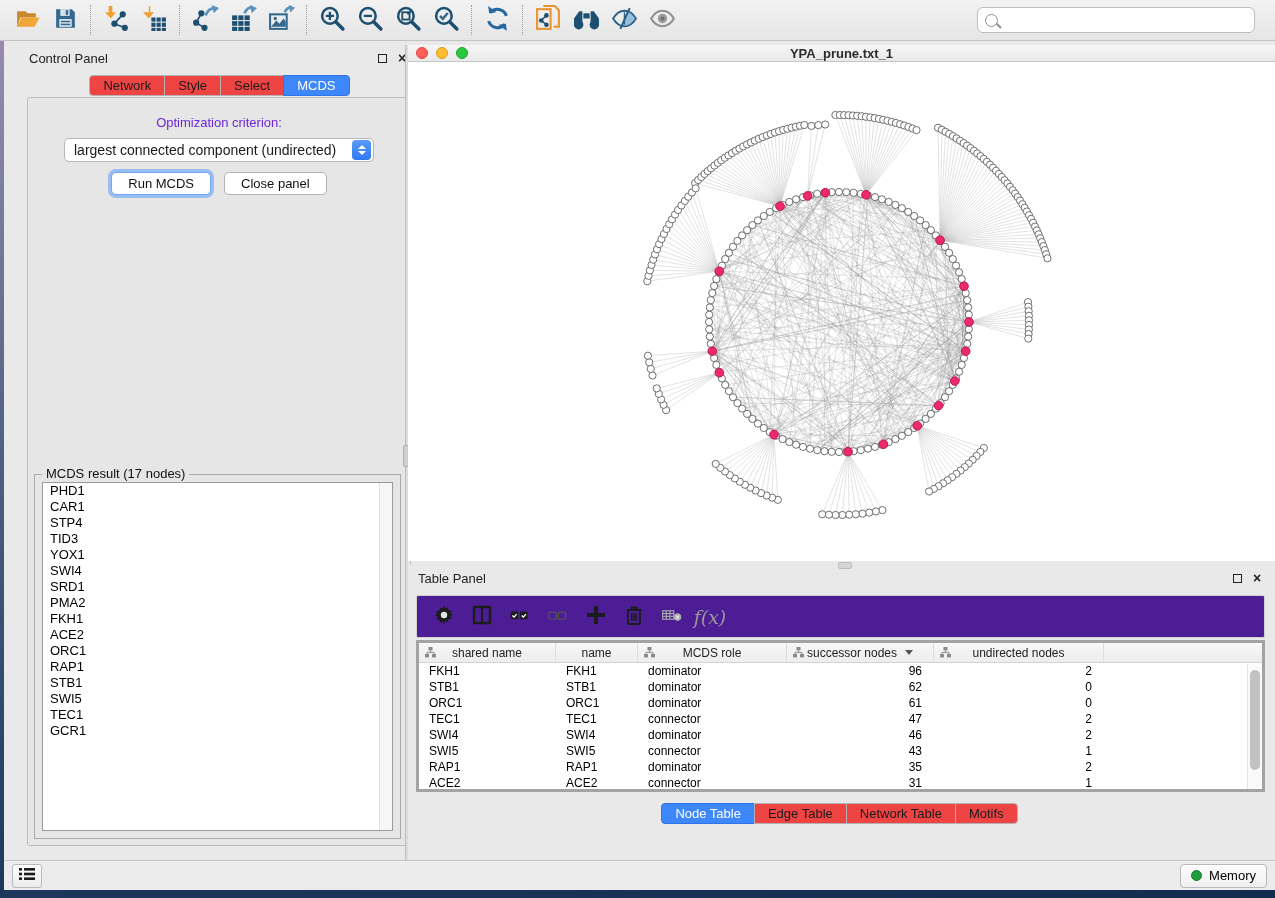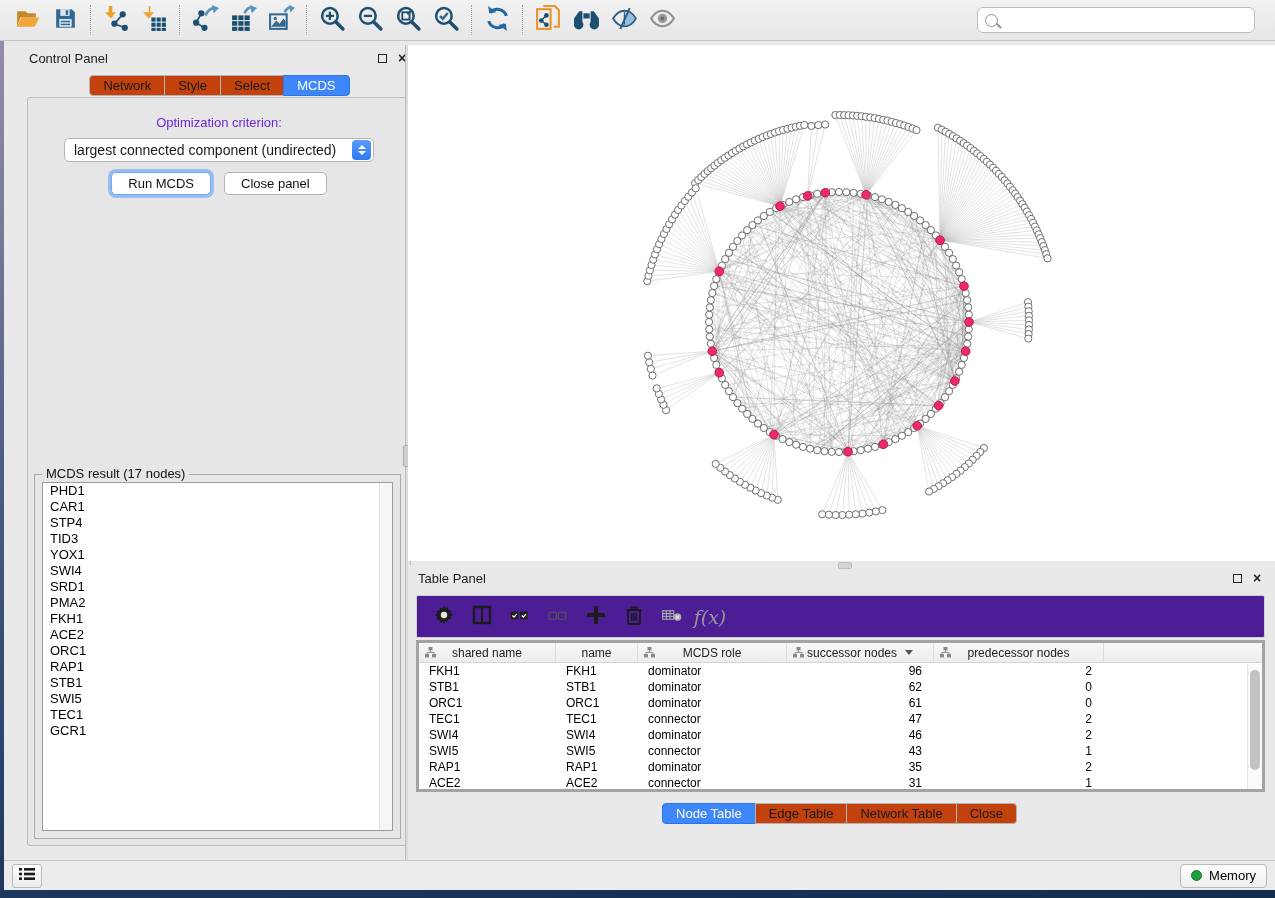--- a/index.html
+++ b/index.html
@@ -34,21 +34,21 @@
   .control-panel { position:absolute; left:4px; top:45px; width:401px; bottom:38px; background:#e9e9e9;margin-left:15px; }
   .panel-header { height:24px; display:flex; align-items:center; padding:2px 10px 0 10px; }
   .panel-title { font-size:13px; color:#222; }
   .panel-header .spacer { flex:1; }
   .ph-btn { width:16px; height:16px; border:none; background:transparent; cursor:pointer;
     display:flex; align-items:center; justify-content:center; margin-left:4px; color:#222; }
   .float-glyph { width:9px; height:9px; border:1.4px solid #222; display:inline-block; }
   .close-glyph { font-size:14px; font-weight:bold; line-height:1; }
 
   .cp-tabs { position:absolute; top:30px; left:0; right:0; display:flex; justify-content:center; z-index:3; }
-  .seg-tab { height:21px; line-height:19px; padding:0 13px; background:#c2410c; border:1px solid #b3b3b3;
+  .seg-tab { height:21px; line-height:19px; padding:0 13px; background:#ef4444; border:1px solid #b3b3b3;
     margin-left:-1px; font-size:13px; color:#1a1a1a; cursor:pointer; white-space:nowrap; }
   .seg-tab:first-child { border-radius:4px 0 0 4px; margin-left:0; }
   .seg-tab:last-child { border-radius:0 4px 4px 0; }
   .seg-tab.active { background:#3d87fb; border-color:#2f74e8; color:#fff; }
 
   .cp-content { position:absolute; top:52px; left:8px; right:9px; bottom:14px;
     background:#e6e6e6; border:1px solid #bcbcbc; border-radius:3px; }
   .opt-label { position:absolute; top:17px; left:0; right:0; text-align:center; font-size:13px; color:#6d28d9; }
   .criterion-select { position:absolute; top:40px; left:36px; right:36px; height:24px; background:#fff;
     border:1px solid #b7b7b7; border-radius:5px; display:flex; align-items:center; cursor:pointer; }
@@ -362,20 +362,28 @@
           </div>
       </div>
     </div>
   </div>
 
   <div class="vsplit">
     <span class="vsplit-handle"></span>
   </div>
 
   <div class="network-window">
+    <div class="net-titlebar">
+      <span class="net-title">YPA_prune.txt_1</span>
+      <span class="traffic">
+        <span class="tl red"></span>
+        <span class="tl yellow"></span>
+        <span class="tl green"></span>
+      </span>
+    </div>
     <div class="net-canvas" id="net-canvas">
         <svg width="867" height="499" viewBox="0 0 867 499">
           <g stroke="#8a8a8a" stroke-opacity="0.30" stroke-width="0.7">
             <line x1="372.0" y1="144.2" x2="517.6" y2="356.9"></line>
             <line x1="372.0" y1="144.2" x2="361.8" y2="370.1"></line>
             <line x1="372.0" y1="144.2" x2="557.7" y2="288.9"></line>
             <line x1="372.0" y1="144.2" x2="493.9" y2="373.8"></line>
             <line x1="372.0" y1="144.2" x2="551.1" y2="210.3"></line>
             <line x1="372.0" y1="144.2" x2="302.8" y2="281.8"></line>
             <line x1="372.0" y1="144.2" x2="329.4" y2="178.9"></line>
@@ -1390,21 +1398,21 @@
           </div>
           <div class="th">
             <svg class="tree-ic" width="11" height="11" viewBox="0 0 11 11">
               <g fill="#8a8a8a">
                 <rect x="3.5" y="0" width="4" height="3.4"></rect>
                 <rect x="0" y="7" width="4" height="3.4"></rect>
                 <rect x="7" y="7" width="4" height="3.4"></rect>
               </g>
               <path d="M5.5 3.4v2M2 7V5.4h7V7" stroke="#8a8a8a" fill="none"></path>
             </svg>
-            <span>predecessor nodes</span>
+            <span>undirected nodes</span>
           </div>
           <div class="th"></div>
         </div>
       <div id="tbody">
           <div class="trow">
             <div class="td">FKH1</div>
             <div class="td">FKH1</div>
             <div class="td">dominator</div>
             <div class="td num">96</div>
             <div class="td num">2</div>
@@ -1477,21 +1485,21 @@
         </div>
       <div class="tscroll">
         <span class="tthumb"></span>
       </div>
     </div>
 
     <div class="tp-tabs" id="tp-tabs">
         <button class="seg-tab active">Node Table</button>
         <button class="seg-tab">Edge Table</button>
         <button class="seg-tab">Network Table</button>
-        <button class="seg-tab">Close</button>
+        <button class="seg-tab">Motifs</button>
       </div>
   </div>
 
   <div class="statusbar">
     <button class="menu-btn">
         <span>
       <svg viewBox="0 0 18 14" width="18" height="14">
             <g fill="#1c1c1c">
               <rect x="1" y="1" width="3" height="2.6"></rect>
               <rect x="6" y="1" width="11" height="2.6"></rect>

